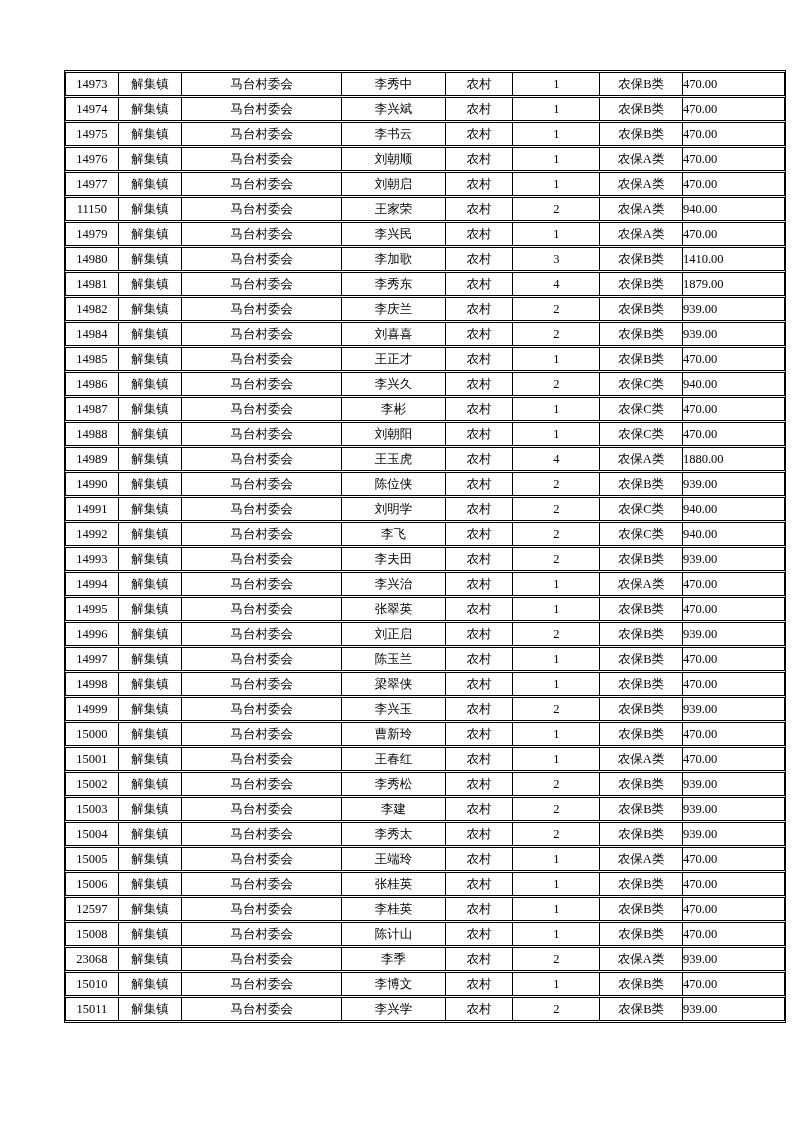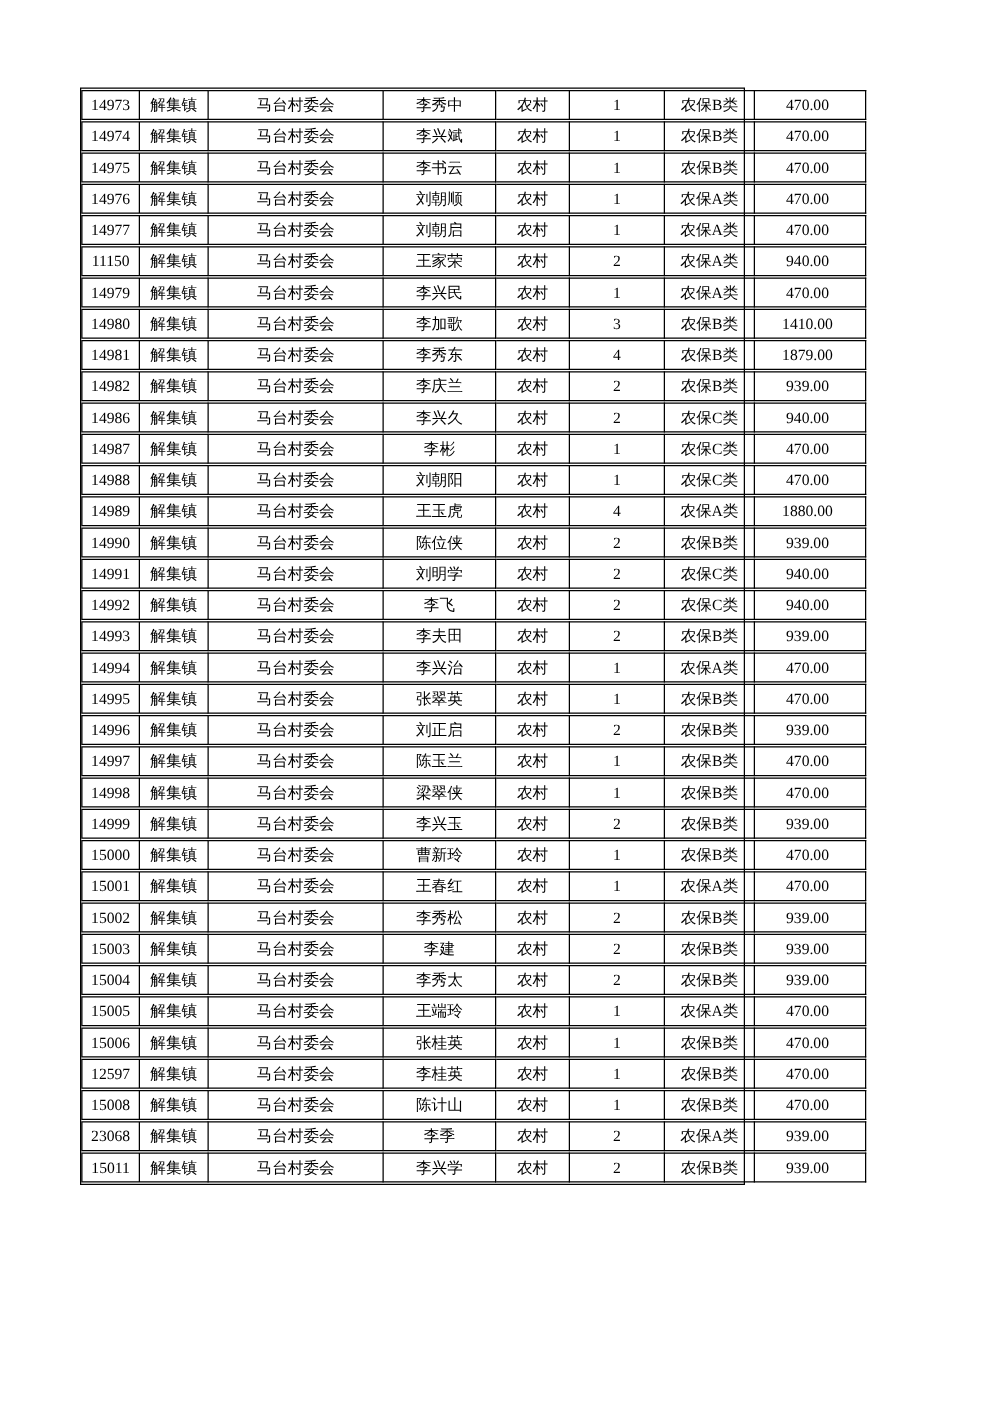--- a/index.html
+++ b/index.html
@@ -13,21 +13,21 @@
     height: 1122px;
     background: #ffffff;
     overflow: hidden;
     font-family: "Liberation Serif", "DejaVu Serif", serif;
     color: #000000;
   }
   .table-wrap {
     position: absolute;
     left: 64px;
     top: 70px;
-    width: 532px;
+    width: 722px;
     box-sizing: border-box;
     border: 1px solid #000000;
   }
   table.roster {
     width: 100%;
     table-layout: fixed;
     border-collapse: separate;
     border-spacing: 0 1px;
     font-size: 12.5px;
     color: #000000;
@@ -43,21 +43,21 @@
     overflow: hidden;
     border-top: 1px solid #000000;
     border-bottom: 1px solid #000000;
     border-right: 1px solid #000000;
   }
   table.roster td:first-child {
     border-left: 1px solid #000000;
   }
   
   table.roster td.col-amount {
-    text-align: center;
+    text-align: left;
     padding-right: 4px;
   }
   
   table.roster td.col-serial-number {
     letter-spacing: 0px;
   }
 </style>
 </head>
 <body>
 
@@ -169,20 +169,40 @@
             <td class="col-serial-number">14982</td>
             <td class="col-town">解集镇</td>
             <td class="col-village-committee">马台村委会</td>
             <td class="col-person-name">李庆兰</td>
             <td class="col-residence-type">农村</td>
             <td class="col-person-count">2</td>
             <td class="col-insurance-category">农保B类</td>
             <td class="col-amount">939.00</td>
           </tr>
           <tr>
+            <td class="col-serial-number">14984</td>
+            <td class="col-town">解集镇</td>
+            <td class="col-village-committee">马台村委会</td>
+            <td class="col-person-name">刘喜喜</td>
+            <td class="col-residence-type">农村</td>
+            <td class="col-person-count">2</td>
+            <td class="col-insurance-category">农保B类</td>
+            <td class="col-amount">939.00</td>
+          </tr>
+          <tr>
+            <td class="col-serial-number">14985</td>
+            <td class="col-town">解集镇</td>
+            <td class="col-village-committee">马台村委会</td>
+            <td class="col-person-name">王正才</td>
+            <td class="col-residence-type">农村</td>
+            <td class="col-person-count">1</td>
+            <td class="col-insurance-category">农保B类</td>
+            <td class="col-amount">470.00</td>
+          </tr>
+          <tr>
             <td class="col-serial-number">14986</td>
             <td class="col-town">解集镇</td>
             <td class="col-village-committee">马台村委会</td>
             <td class="col-person-name">李兴久</td>
             <td class="col-residence-type">农村</td>
             <td class="col-person-count">2</td>
             <td class="col-insurance-category">农保C类</td>
             <td class="col-amount">940.00</td>
           </tr>
           <tr>
@@ -407,20 +427,30 @@
           </tr>
           <tr>
             <td class="col-serial-number">23068</td>
             <td class="col-town">解集镇</td>
             <td class="col-village-committee">马台村委会</td>
             <td class="col-person-name">李季</td>
             <td class="col-residence-type">农村</td>
             <td class="col-person-count">2</td>
             <td class="col-insurance-category">农保A类</td>
             <td class="col-amount">939.00</td>
+          </tr>
+          <tr>
+            <td class="col-serial-number">15010</td>
+            <td class="col-town">解集镇</td>
+            <td class="col-village-committee">马台村委会</td>
+            <td class="col-person-name">李博文</td>
+            <td class="col-residence-type">农村</td>
+            <td class="col-person-count">1</td>
+            <td class="col-insurance-category">农保B类</td>
+            <td class="col-amount">470.00</td>
           </tr>
           <tr>
             <td class="col-serial-number">15011</td>
             <td class="col-town">解集镇</td>
             <td class="col-village-committee">马台村委会</td>
             <td class="col-person-name">李兴学</td>
             <td class="col-residence-type">农村</td>
             <td class="col-person-count">2</td>
             <td class="col-insurance-category">农保B类</td>
             <td class="col-amount">939.00</td>

